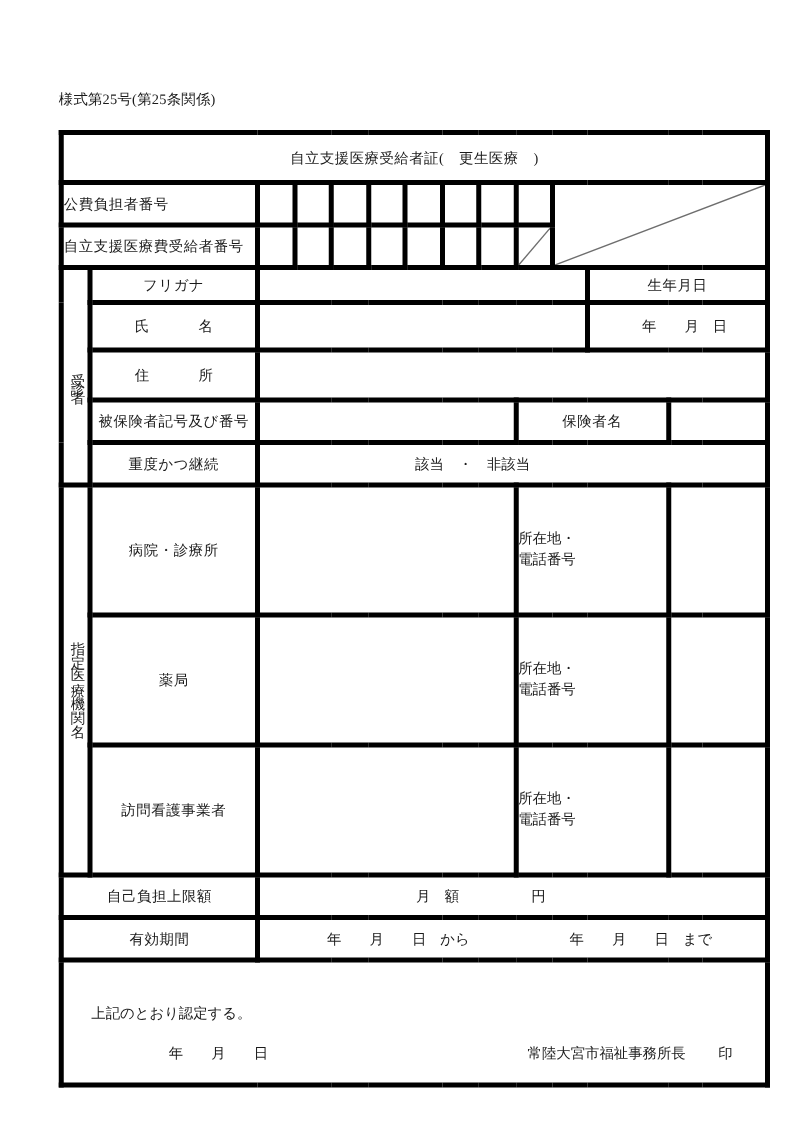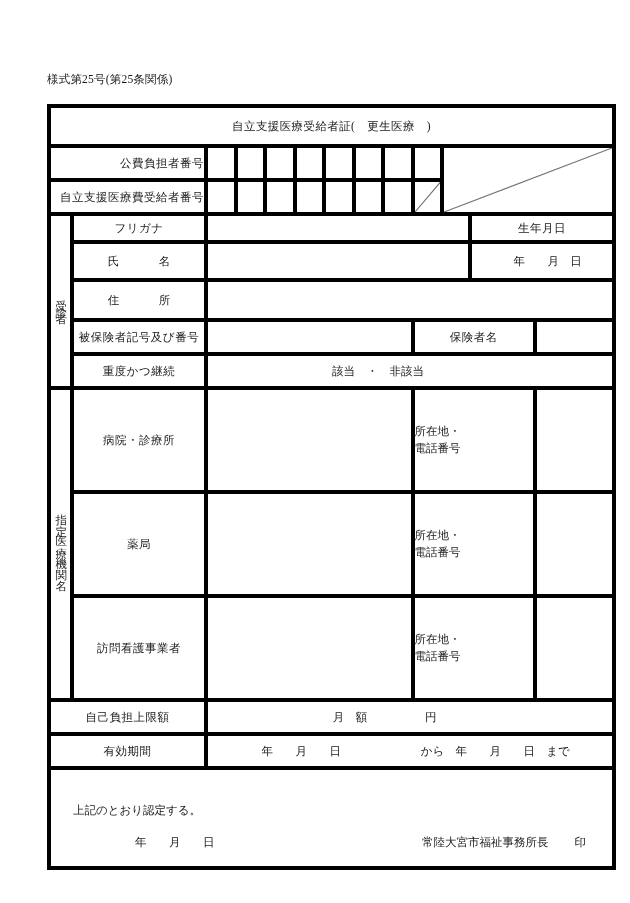--- a/index.html
+++ b/index.html
@@ -57,21 +57,21 @@
   .title-cell {
     height: 36px;
     text-align: center;
     font-size: 12px;
     letter-spacing: 0.4px;
   }
 
   
   .num-label {
     height: 30px;
-    text-align: right;
+    text-align: left;
     font-size: 11.5px;
     letter-spacing: 0.5px;
   }
 
   
   .diag-block { position: relative; overflow: hidden; }
   .diag-block svg,
   .slash-cell svg {
     position: absolute;
     inset: 0;
@@ -283,21 +283,21 @@
     <tr>
       <td class="rlabel" colspan="2" style="height:30px">自己負担上限額</td>
       <td class="c" colspan="12">
         <span style="display:inline-block;width:150px;text-align:center">月　額</span><span style="display:inline-block;width:120px;text-align:left">円</span>
       </td>
     </tr>
 
     <tr>
       <td class="rlabel" colspan="2" style="height:30px">有効期間</td>
       <td class="c dmy" colspan="12">
-        <span class="g">年</span><span class="g">月</span><span class="g">日</span><span style="display:inline-block;width:92px;text-align:right">から</span><span class="g">年</span><span class="g">月</span><span class="g">日</span><span>まで</span>
+        <span class="g">年</span><span class="g">月</span><span class="g">日</span><span style="display:inline-block;width:92px;text-align:left">から</span><span class="g">年</span><span class="g">月</span><span class="g">日</span><span>まで</span>
       </td>
     </tr>
 
     <tr>
       <td class="cert-cell" colspan="14">
         <div class="cert-line1">上記のとおり認定する。</div>
         <div class="cert-line2">
           <span class="cert-date">
             <span class="g">年</span><span class="g">月</span><span>日</span>
           </span>

